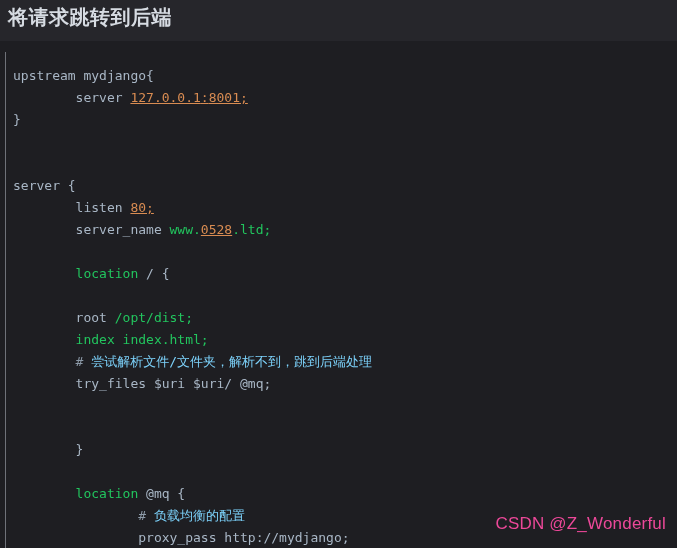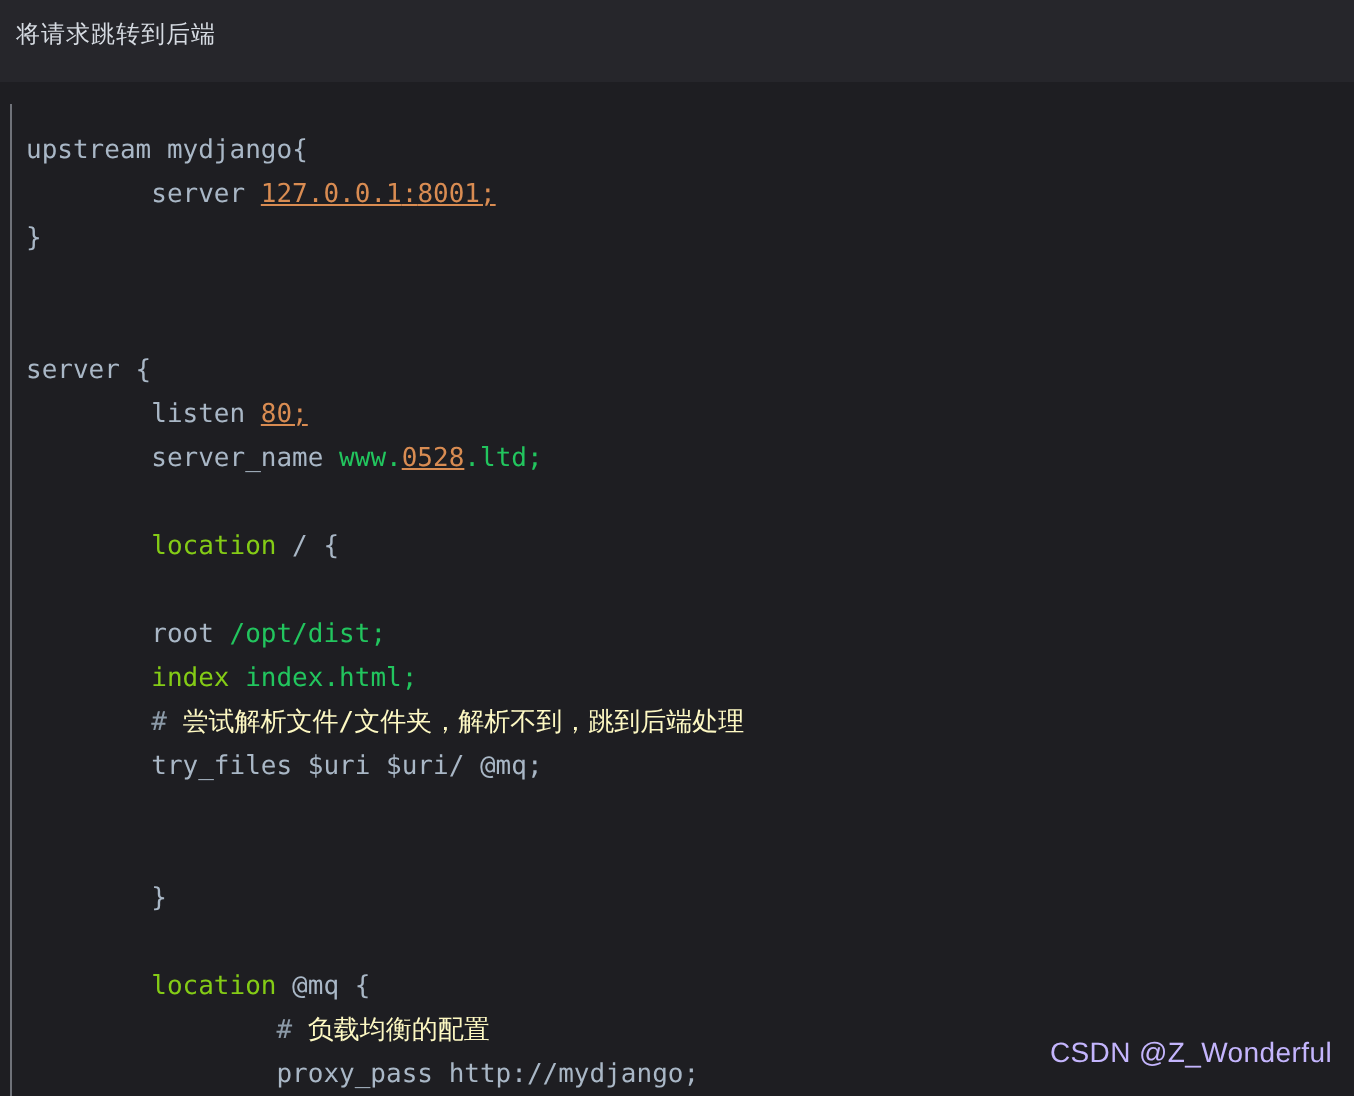--- a/index.html
+++ b/index.html
@@ -26,22 +26,22 @@
     width: 677px;
     height: 41px;
     background: #26262b;
     box-sizing: border-box;
   }
   #header-title {
     position: absolute;
     left: 8px;
     top: 6px;
     font-family: "DejaVu Sans", "Liberation Sans", sans-serif;
-    font-weight: normal;
-    font-size: 12px;
+    font-weight: bold;
+    font-size: 20px;
     line-height: 22px;
     color: #d6dbe2;
     letter-spacing: 0.5px;
     white-space: nowrap;
   }
   
   #code-area {
     position: absolute;
     left: 0;
     top: 48px;
@@ -69,34 +69,34 @@
     white-space: pre;
     color: #a9b7c6;
   }
   .ln {
     display: block;
     height: 22px;
     white-space: pre;
   }
   
   .kw   { color: #a9b7c6; }           
-  .kwp  { color: #84cc16; }           
+  .kwp  { color: #22c55e; }           
   .num  { color: #d98c52; text-decoration: underline; }           
   .pun  { color: #a9b7c6; }           
   .pln  { color: #22c55e; }           
-  .cmt  { color: #fef9c3; }           
+  .cmt  { color: #7dd3fc; }           
   .cmth { color: #8c9aa8; }           
   
   #watermark {
     position: absolute;
     right: 11px;
     bottom: 14px;
     font-family: "Liberation Sans", sans-serif;
-    font-size: 14px;
-    color: #c4b5fd;
+    font-size: 17px;
+    color: #ec4899;
     white-space: nowrap;
     letter-spacing: 0.2px;
   }
 </style>
 </head>
 <body>
 
 <div id="page">
 
   <div id="header">

